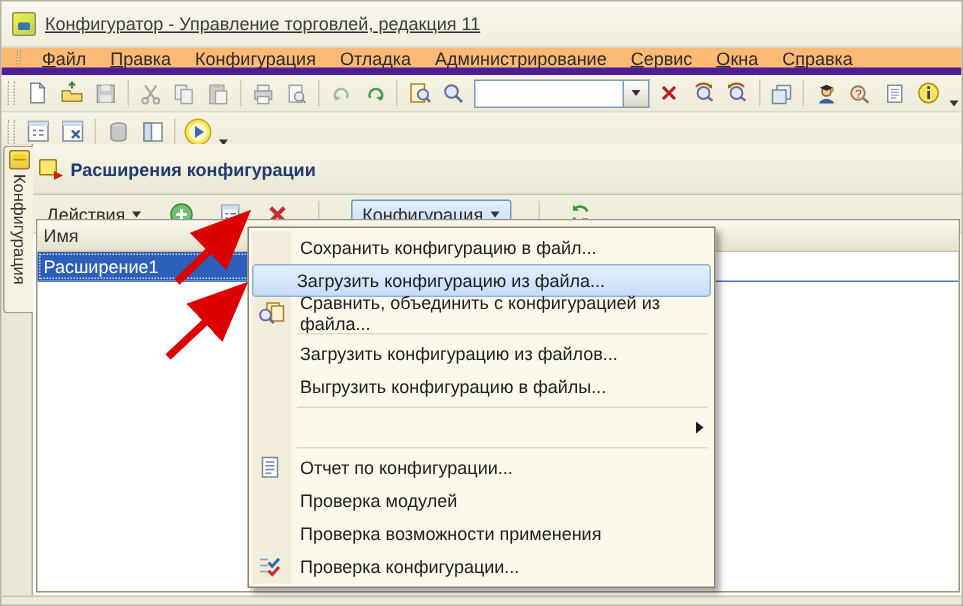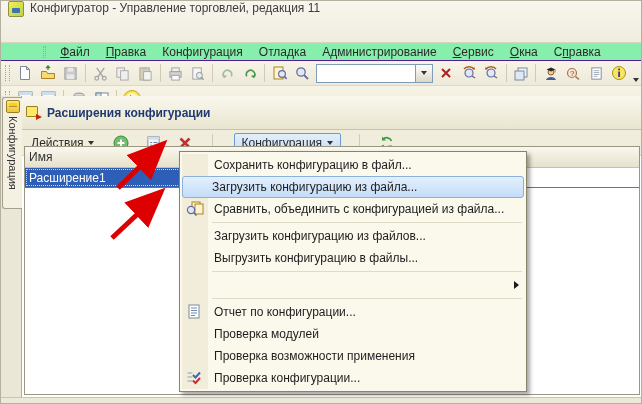--- a/index.html
+++ b/index.html
@@ -1,27 +1,27 @@
 <!DOCTYPE html>
 <html><head>
 <meta charset="utf-8">
 <style>
   * { margin:0; padding:0; box-sizing:border-box; }
   html,body { width:642px; height:404px; }
   body { font-family:"Liberation Sans", sans-serif; font-size:12px; color:#2b2b2b; }
   .window { position:relative; width:642px; height:404px; background:#ece9d8; overflow:hidden; border:1px solid #b5b1a0; }
 
   
-  .titlebar { height:42px; background:linear-gradient(#f8f6ee,#f0edde); display:flex; align-items:flex-start; padding-left:7px; gap:6px; border-bottom:1px solid #d9d5c3; }
+  .titlebar { height:31px; background:linear-gradient(#f8f6ee,#f0edde); display:flex; align-items:center; padding-left:7px; gap:6px; border-bottom:1px solid #d9d5c3;text-decoration:underline; }
   .app-icon { width:16px; height:16px; border:1px solid #8f8f46; border-radius:2px; background:linear-gradient(135deg,#f6ef52,#b9d24a); position:relative; }
   .app-icon::after { content:""; position:absolute; left:3px; top:6px; width:8px; height:5px; background:#3f74b4; border-radius:1px; }
   .title-text { color:#3c3c3c; }
 
   
-  .menubar { height:18px; background:#86efac; display:flex; align-items:center; padding-left:10px; border-bottom:1px solid #4c1d95;justify-content:center; }
+  .menubar { height:18px; background:#fdba74; display:flex; align-items:center; padding-left:10px; border-bottom:5px solid #4c1d95; }
   .menubar .grip { border-left:1px dotted #a9a593; height:12px; margin-right:6px; width:3px; border-right:1px dotted #a9a593;}
   .menu-top-item { padding:1px 8px; cursor:default; }
   .menu-top-item u { text-decoration:underline; }
 
   
   .toolbar { display:flex; align-items:center; background:linear-gradient(#f7f4e7,#eeeada); border-bottom:1px solid #ddd9c5; padding:0 2px; }
   .tb1 { height:25px; } .tb2 { height:26px; }
   .grip-v { width:5px; height:16px; border-left:1px dotted #a9a593; border-right:1px dotted #a9a593; margin:0 4px 0 2px; }
   .tbtn { width:23px; height:21px; display:flex; align-items:center; justify-content:center; border-radius:2px; }
   .tsep { width:1px; height:18px; background:#cfcbb6; margin:0 3px; }
@@ -52,21 +52,21 @@
   .config-btn { background:linear-gradient(#e3effb,#c7ddf4); border:1px solid #6a9bd1; border-radius:2px; padding:2px 7px; display:flex; align-items:center; gap:5px; margin-left:3px; }
   .icon16 { width:17px; height:16px; display:flex; align-items:center; justify-content:center; }
 
   
   .list { position:absolute; left:2px; right:1px; top:50px; bottom:2px; border:1px solid #9a9682; background:#fff; }
   .list-header { height:21px; background:linear-gradient(#faf8ee,#e5e1cc); border-bottom:1px solid #c5c1ab; display:flex; align-items:center; padding-left:4px; color:#333; }
   .list-row { height:20px; border-bottom:1px solid #4a76c9; position:relative; }
   .list-row .cell { position:absolute; left:0; top:0; bottom:0; width:436px; background:#2e5fb8; color:#fff; display:flex; align-items:center; padding-left:4px; outline:1px dotted #c8d8f0; outline-offset:-2px; }
 
   
-  .popup { position:absolute; left:178px; top:150px; width:348px; background:#fbf8ec; border:1px solid #87846e; box-shadow:3px 3px 4px rgba(0,0,0,0.35); padding:2px 0; z-index:5; }
+  .popup { position:absolute; left:164px; top:150px; width:312px; background:#fbf8ec; border:1px solid #87846e; box-shadow:3px 3px 4px rgba(0,0,0,0.35); padding:2px 0; z-index:5; }
   .popup::before { content:""; position:absolute; left:2px; top:2px; bottom:2px; width:26px; background:#f1edda; }
   .menu-item { position:relative; height:22px; display:flex; align-items:center; padding-left:34px; padding-right:8px; color:#1d1d1d; }
   .menu-item.hl { margin:0 2px; padding-left:29px; border:1px solid #8ab0dd; border-radius:3px; background:linear-gradient(#e3f0fd,#c5dcf8); }
   .menu-sep { height:5px; position:relative; }
   .menu-sep::after { content:""; position:absolute; left:32px; right:4px; top:2px; border-top:1px solid #dfdbc6; }
   .mi-icon { position:absolute; left:6px; top:3px; width:18px; height:16px; }
   .mi-arrow { position:absolute; right:7px; top:7px; }
 
   .status { position:absolute; left:0; right:0; bottom:0; height:6px; background:#ece9d8; border-top:1px solid #c9c5b2; }
 

